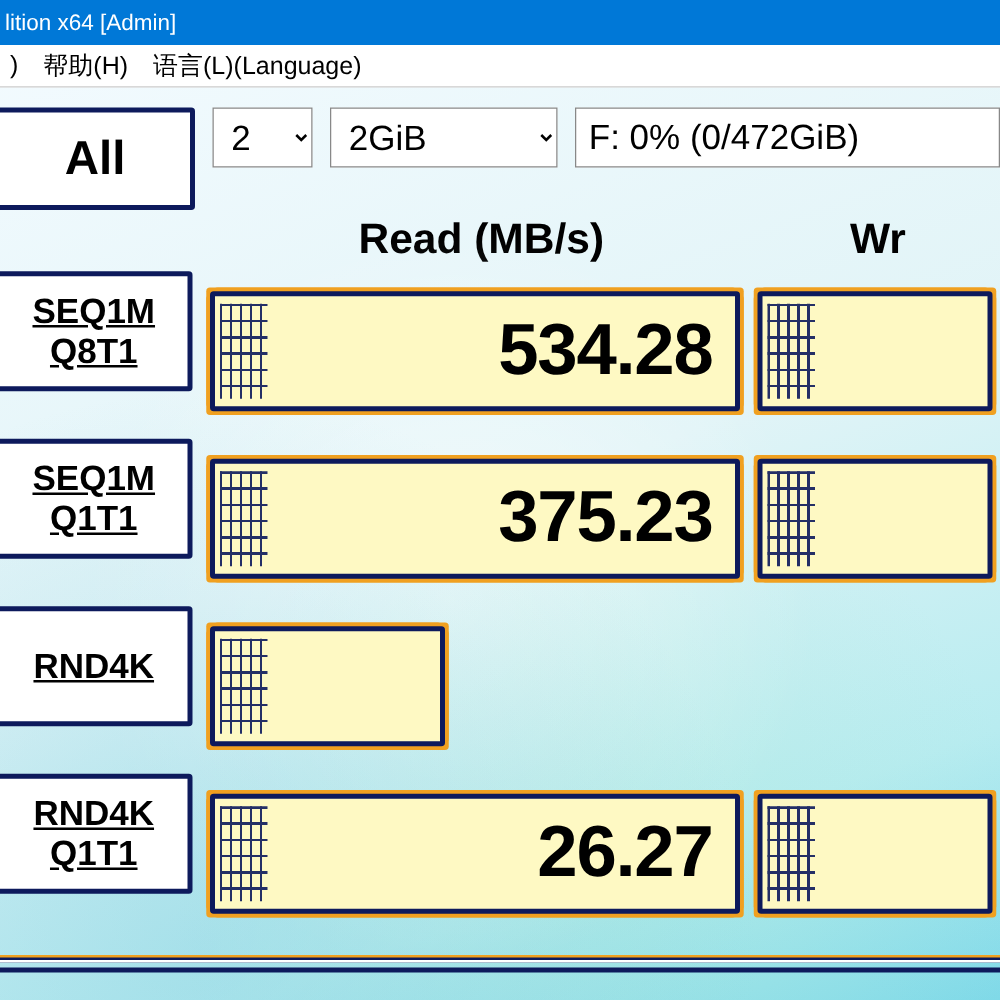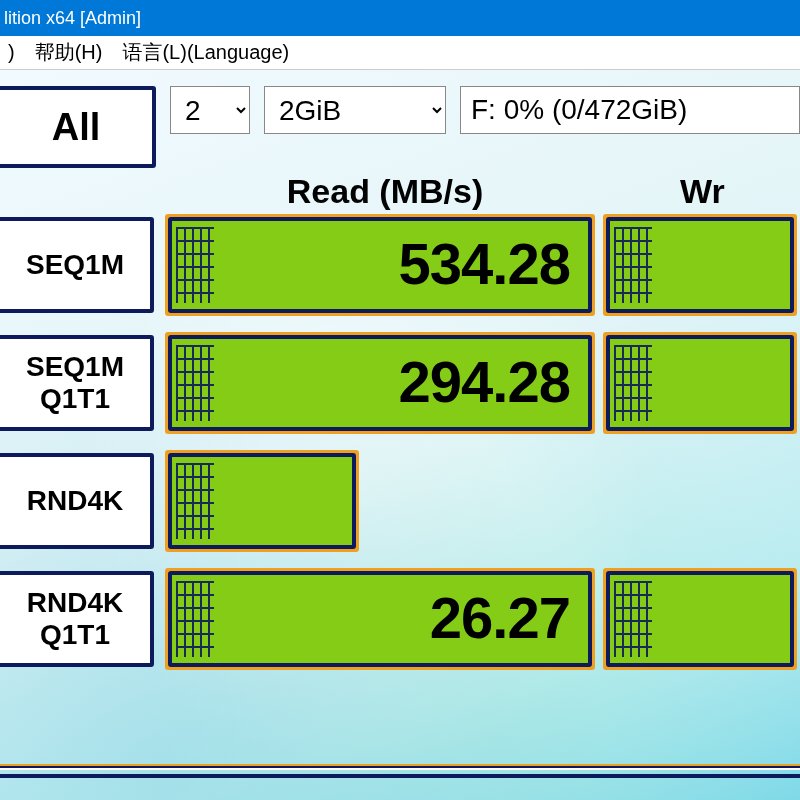--- a/index.html
+++ b/index.html
@@ -67,27 +67,28 @@
   .col-header { font-size:34px; font-weight:700; text-align:center; }
   .col-header.read  { width:430px; }
   .col-header.write { width:200px; text-align:left; padding-left:80px; }
 
   .rows { padding-top:6px; }
   .row { display:flex; align-items:stretch; gap:14px; margin-bottom:22px; }
 
   .test-btn {
     width:158px; height:96px; font-size:28px; line-height:1.15; margin-left:-4px;
   }
-  .test-btn .t1, .test-btn .t2 { display:block; text-align:center; width:100%; }
+  .test-btn .t1, .test-btn .t2 { display:block; text-align:center; width:100%;text-decoration:underline; }
   .test-btn::after { display:none; }
 
   .value-cell {
-    position:relative; flex:0 0 424px; height:96px; background:#84cc16;
+    position:relative; flex:0 0 424px; height:96px; background:#fef9c3;
     border:4px solid #0d1a5c; border-radius:3px;
     box-shadow: -3px 3px 0 #f0a020, 3px -3px 0 #f0a020, 3px 3px 0 #f0a020, -3px -3px 0 #f0a020;
+    margin-top: 16px;
   }
   .value-cell::before {
     content:""; position:absolute; left:4px; top:6px; bottom:6px; width:38px;
     background:
       repeating-linear-gradient(to bottom, #0d1a5c 0 2px, transparent 2px 13px),
       repeating-linear-gradient(to right, #0d1a5c 0 2px, transparent 2px 8px);
     opacity:0.9;
   }
   .value-cell .num {
     position:absolute; right:18px; top:50%; transform:translateY(-52%);
@@ -142,34 +143,35 @@
   <div class="spacer"></div>
   <div class="col-header read">Read (MB/s)</div>
   <div class="col-header write">Wr</div>
 </div>
 
 <div class="rows">
 
   <div class="row">
     <div class="plaque test-btn">
       <span class="t1">SEQ1M</span>
+      <span class="t2">Q8T1</span>
     </div>
     <div class="value-cell">
       <span class="num">534.28</span>
     </div>
     <div class="value-cell write"></div>
   </div>
 
   <div class="row">
     <div class="plaque test-btn">
       <span class="t1">SEQ1M</span>
       <span class="t2">Q1T1</span>
     </div>
     <div class="value-cell">
-      <span class="num">294.28</span>
+      <span class="num">375.23</span>
     </div>
     <div class="value-cell write"></div>
   </div>
 
   <div class="row">
     <div class="plaque test-btn">
       <span class="t1">RND4K</span>
     </div>
     <div class="value-cell write"></div>
   </div>

